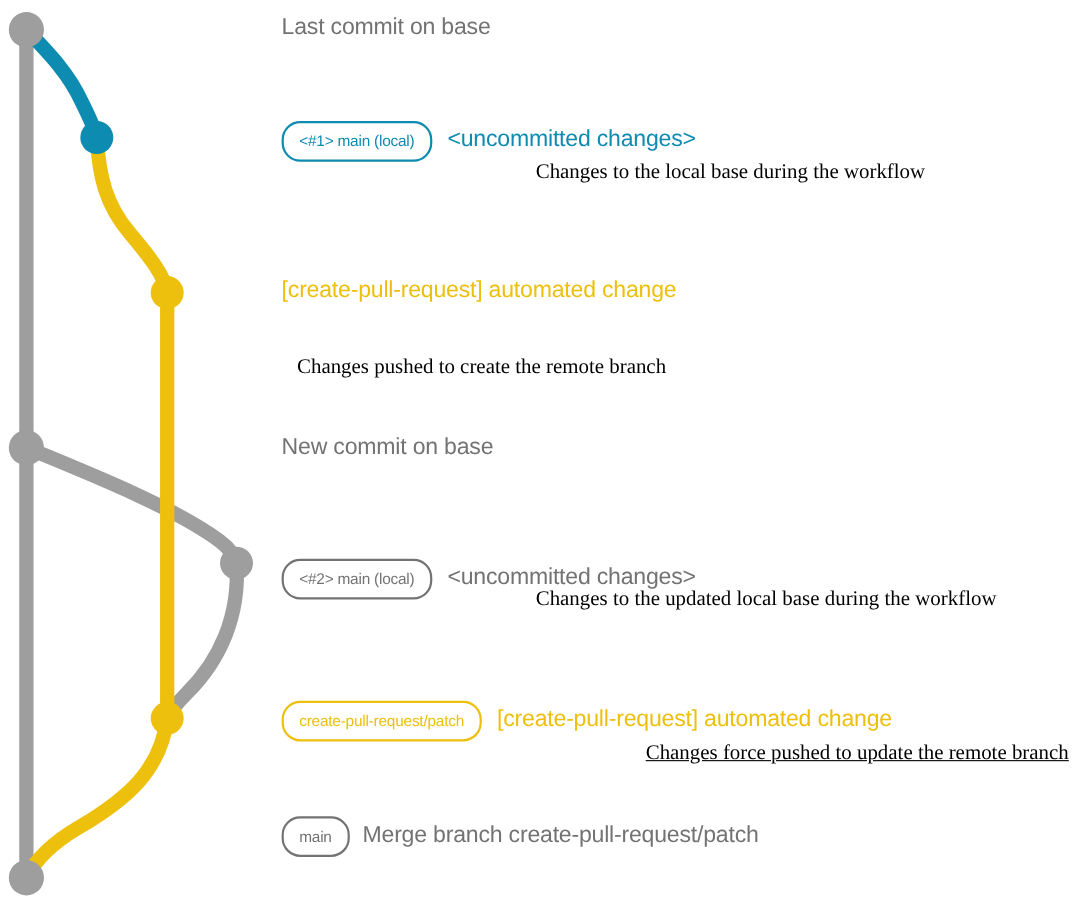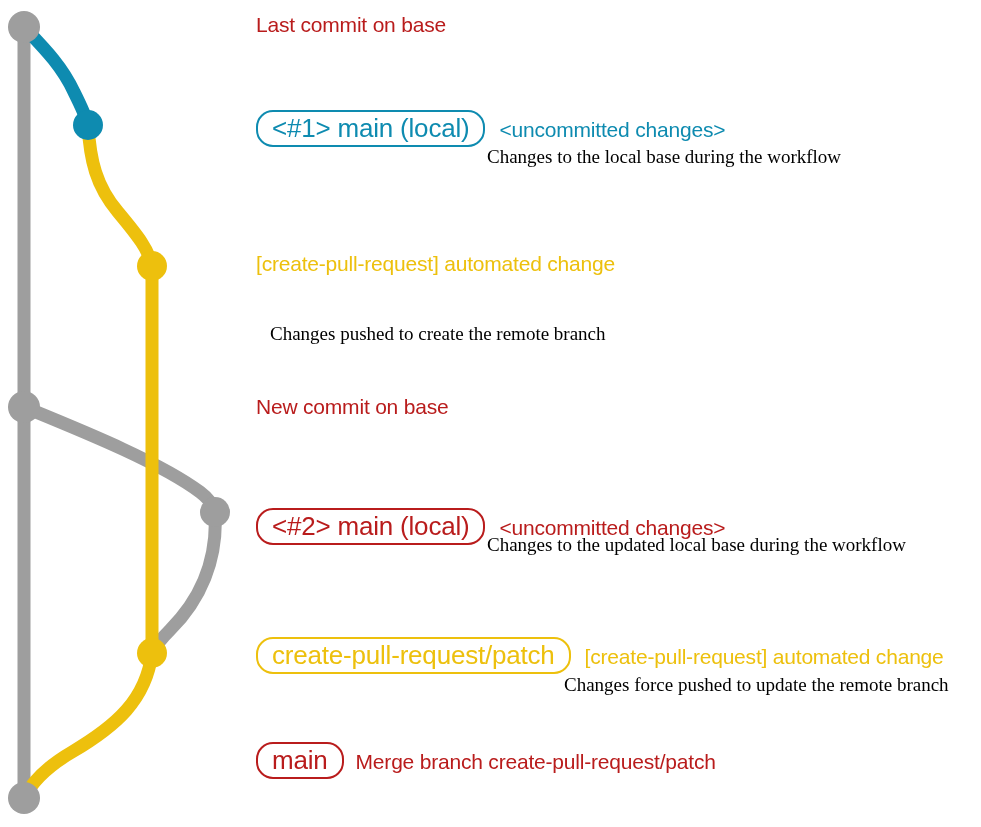--- a/index.html
+++ b/index.html
@@ -30,21 +30,21 @@
     position: absolute;
     display: flex;
     align-items: baseline;
     white-space: nowrap;
   }
   .pill {
     display: inline-block;
     border: 2px solid currentColor;
     border-radius: 17px;
     padding: 5px 14px 6px 14px;
-    font-size: 26px;
+    font-size: 14px;
     line-height: 22px;
     font-weight: 400;
     letter-spacing: -0.2px;
     background: transparent;
   }
   .subject {
     font-size: 21px;
     line-height: 22px;
     letter-spacing: -0.2px;
   }
@@ -56,21 +56,21 @@
   .caption {
     position: absolute;
     font-family: "Liberation Serif", serif;
     font-size: 19px;
     line-height: 20px;
     color: #000000;
     white-space: nowrap;
   }
   .c-blue   { color: #0e8bb0; }
   .c-yellow { color: #edc00d; }
-  .c-gray   { color: #b91c1c; }
+  .c-gray   { color: #737373; }
   .gap-sm { width: 12px; display: inline-block; }
   .gap-md { width: 14px; display: inline-block; }
 </style>
 </head>
 <body>
 
 <div id="stage">
 
   <svg id="graph" viewBox="0 0 981 827" aria-hidden="true">
     <g fill="none" stroke-linecap="round" stroke-linejoin="round" stroke-width="13">
@@ -126,21 +126,21 @@
     <span class="gap-md"></span>
     <span class="subject c-gray">&lt;uncommitted changes&gt;</span>
   </div>
   <div class="caption" style="left:487px; top:535px;">Changes to the updated local base during the workflow</div>
 
   <div class="row" style="left:256px; top:637px;">
     <span class="pill c-yellow">create-pull-request/patch</span>
     <span class="gap-md"></span>
     <span class="subject c-yellow">[create-pull-request] automated change</span>
   </div>
-  <div class="caption" style="left:564px; top:675px;">Changes force pushed to update the remote branch</div>
+  <div class="caption" style="left:587px; top:675px;text-decoration:underline;">Changes force pushed to update the remote branch</div>
 
   <div class="row" style="left:256px; top:742px;text-align:right;">
     <span class="pill c-gray">main</span>
     <span class="gap-sm"></span>
     <span class="subject c-gray">Merge branch create-pull-request/patch</span>
   </div>
 
 </div>
 
 </body></html>

